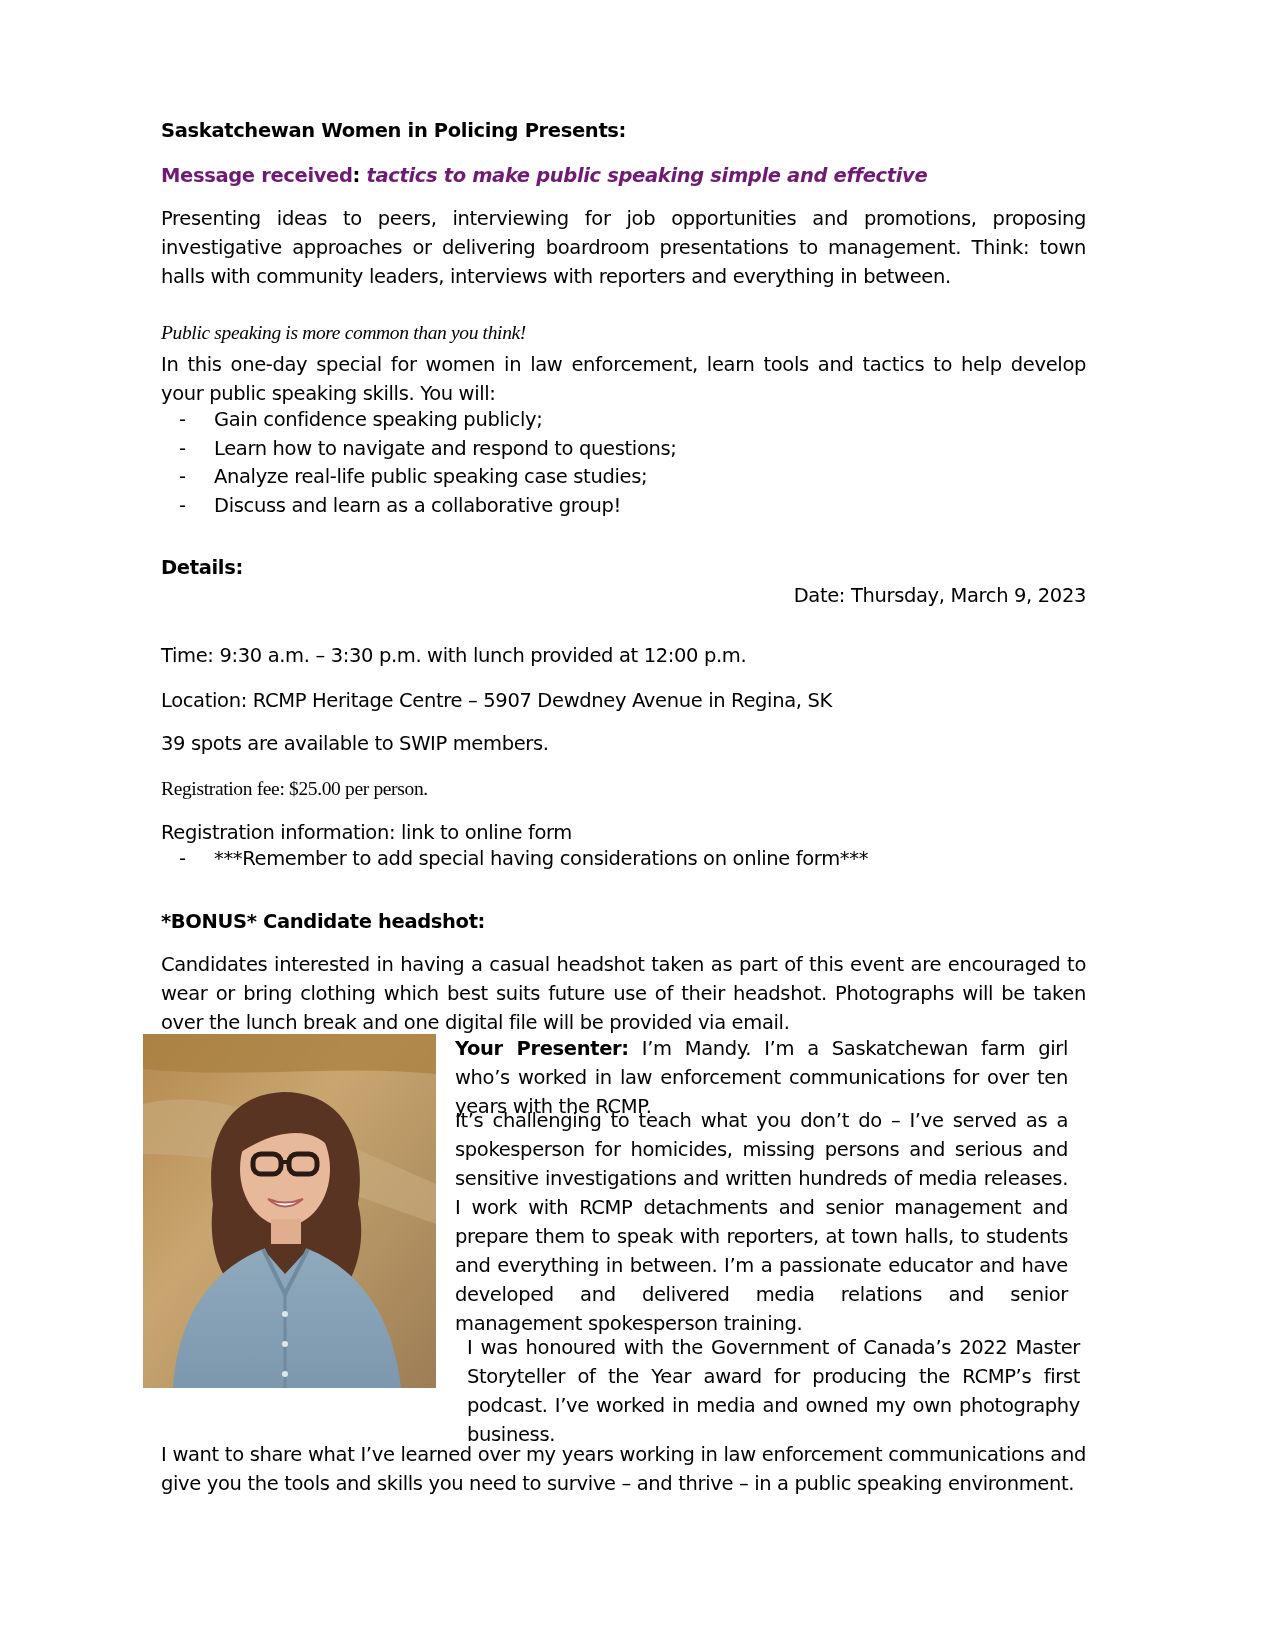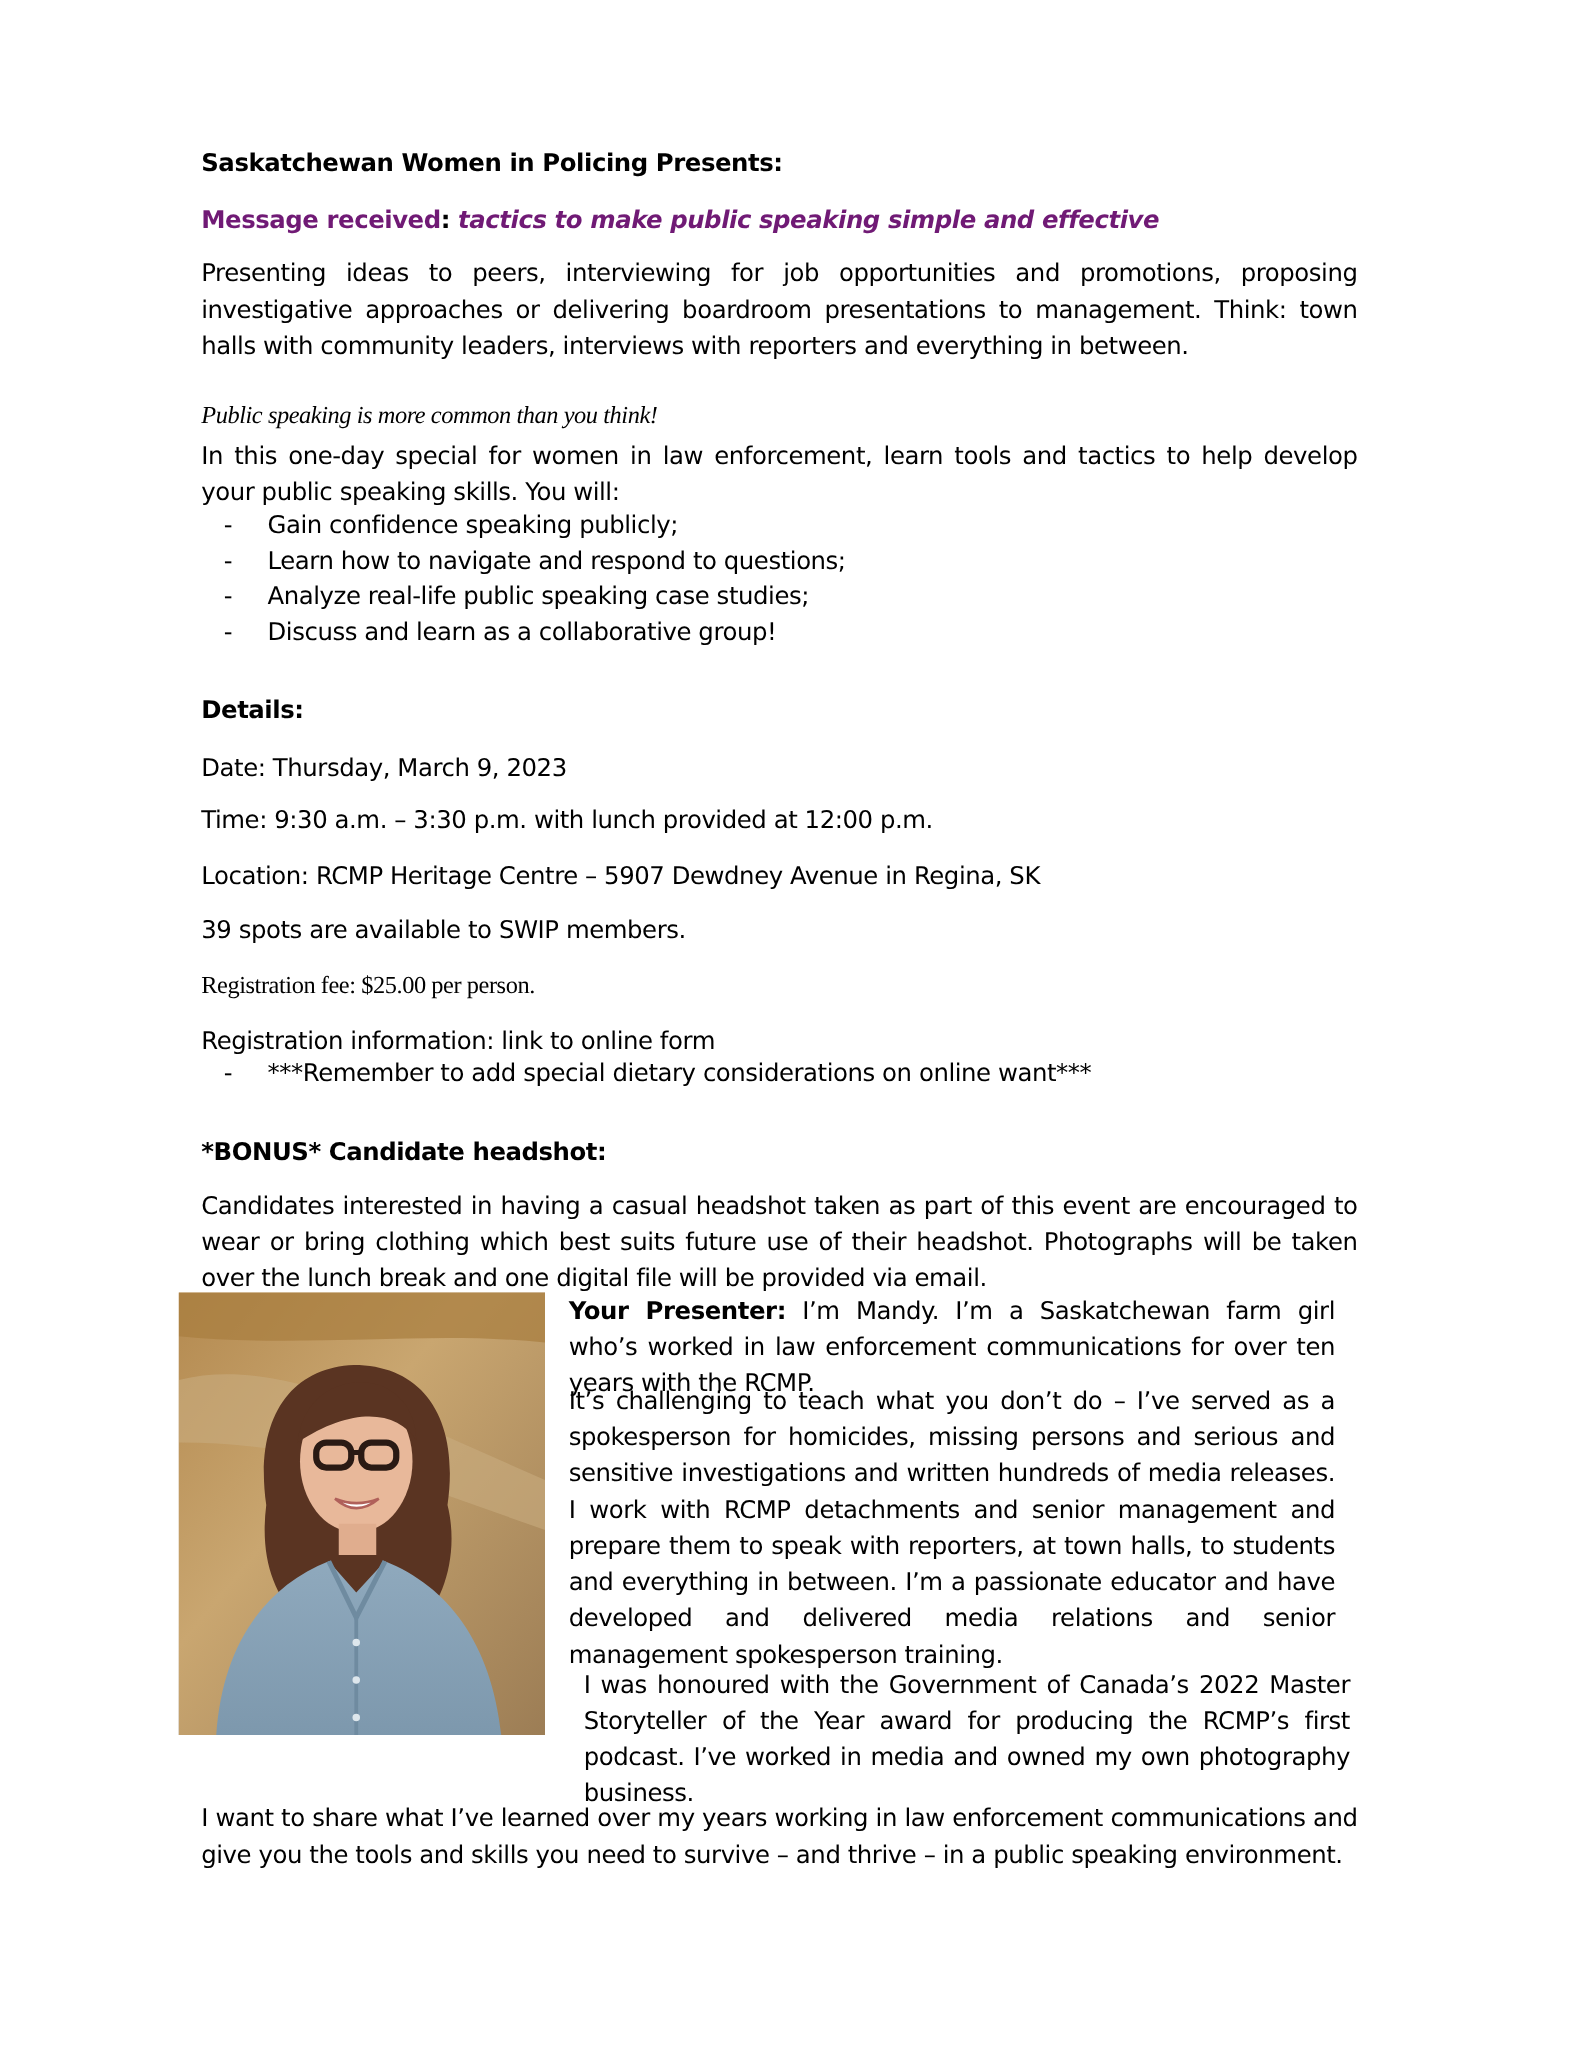--- a/index.html
+++ b/index.html
@@ -36,29 +36,29 @@
   <p class="blk just" style="top:332px;">In this one-day special for women in law enforcement, learn tools and tactics to help develop your public speaking skills. You will:</p>
 
   <ul class="blk dash" style="top:405px;">
     <li><span class="dash-mark">-</span><span>Gain confidence speaking publicly;</span></li>
     <li><span class="dash-mark">-</span><span>Learn how to navigate and respond to questions;</span></li>
     <li><span class="dash-mark">-</span><span>Analyze real-life public speaking case studies;</span></li>
     <li><span class="dash-mark">-</span><span>Discuss and learn as a collaborative group!</span></li>
   </ul>
 
   <p class="blk b" style="top:535px;">Details:</p>
-  <p class="blk" style="top:582px;">Date: Thursday, March 9, 2023</p>
+  <p class="blk" style="top:563px;text-align:right;">Date: Thursday, March 9, 2023</p>
   <p class="blk" style="top:623px;">Time: 9:30 a.m. – 3:30 p.m. with lunch provided at 12:00 p.m.</p>
   <p class="blk" style="top:668px;">Location: RCMP Heritage Centre – 5907 Dewdney Avenue in Regina, SK</p>
   <p class="blk" style="top:711px;">39 spots are available to SWIP members.</p>
   <p class="blk" style="top:756px;font-family:Liberation Serif, serif;">Registration fee: $25.00 per person.</p>
   <p class="blk" style="top:800px;">Registration information: link to online form</p>
 
   <ul class="blk dash" style="top:844px;">
-    <li><span class="dash-mark">-</span><span>***Remember to add special dietary considerations on online want***</span></li>
+    <li><span class="dash-mark">-</span><span>***Remember to add special having considerations on online form***</span></li>
   </ul>
 
   <p class="blk b" style="top:889px;">*BONUS* Candidate headshot:</p>
   <p class="blk just" style="top:932px;">Candidates interested in having a casual headshot taken as part of this event are encouraged to wear or bring clothing which best suits future use of their headshot. Photographs will be taken over the lunch break and one digital file will be provided via email.</p>
 
   <div class="photo" title="Headshot of presenter Mandy smiling, wearing glasses and a denim shirt, outdoors in autumn">
     <svg width="293" height="354" viewBox="0 0 293 354">
       <defs>
         <linearGradient id="bg" x1="0" y1="0" x2="1" y2="1">
           <stop offset="0" stop-color="#b48a50"></stop>

